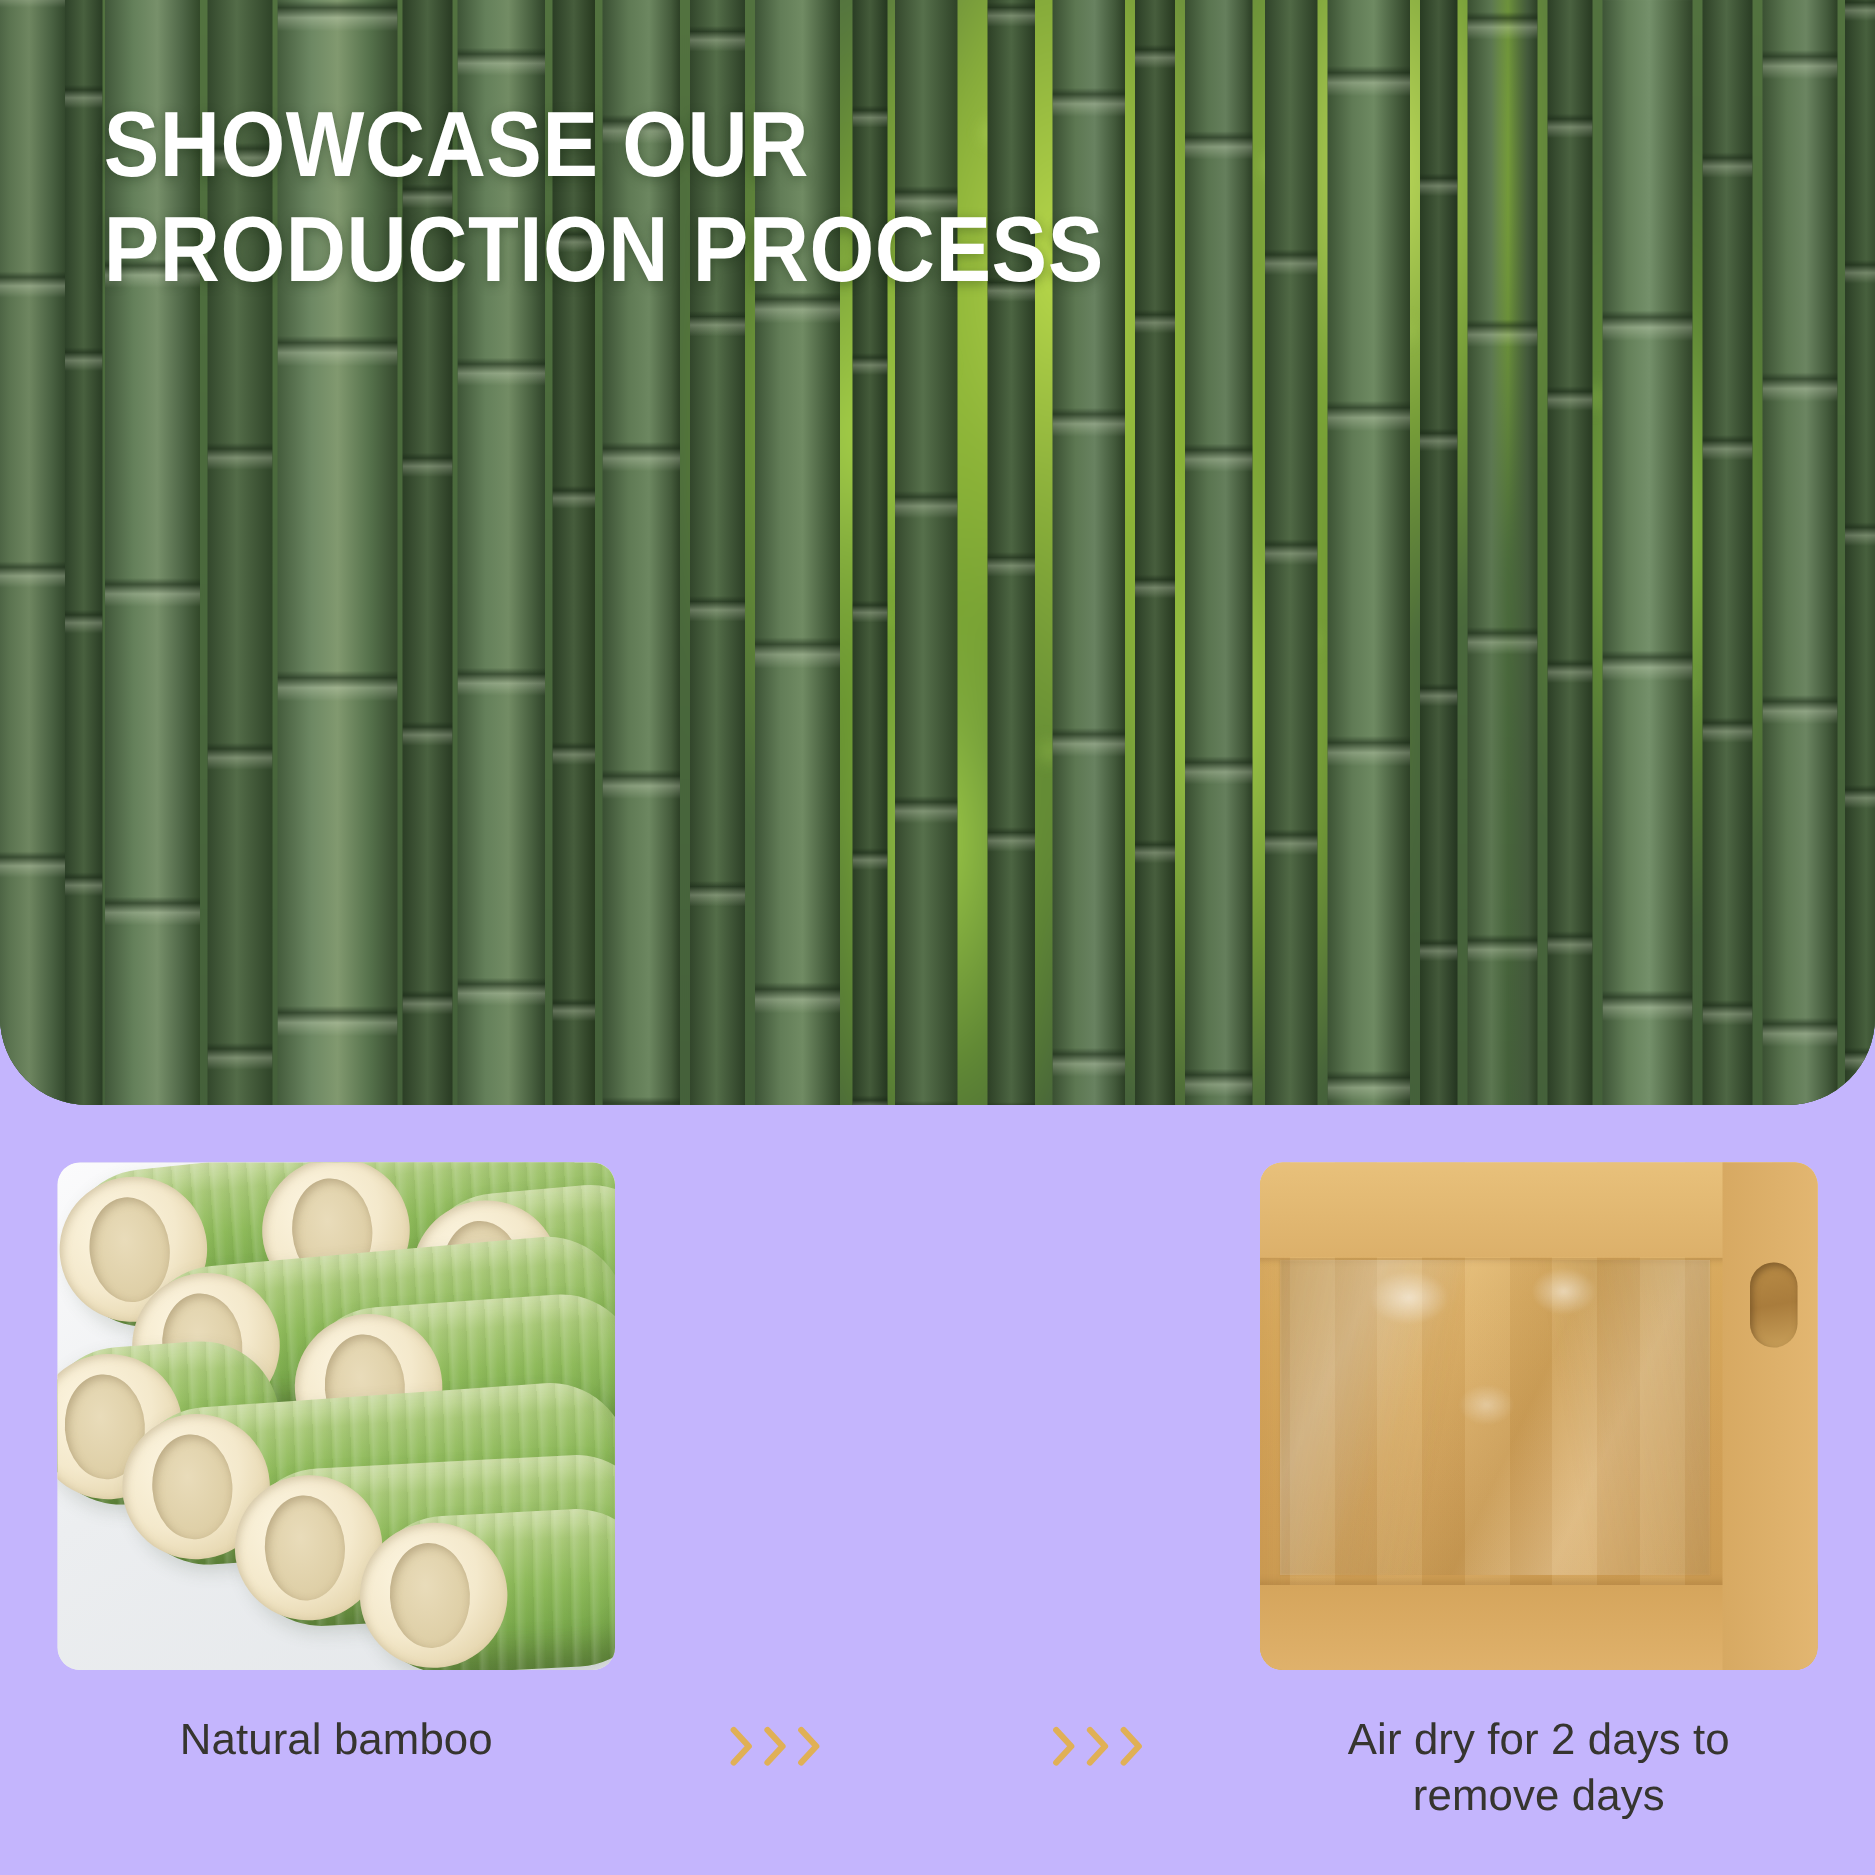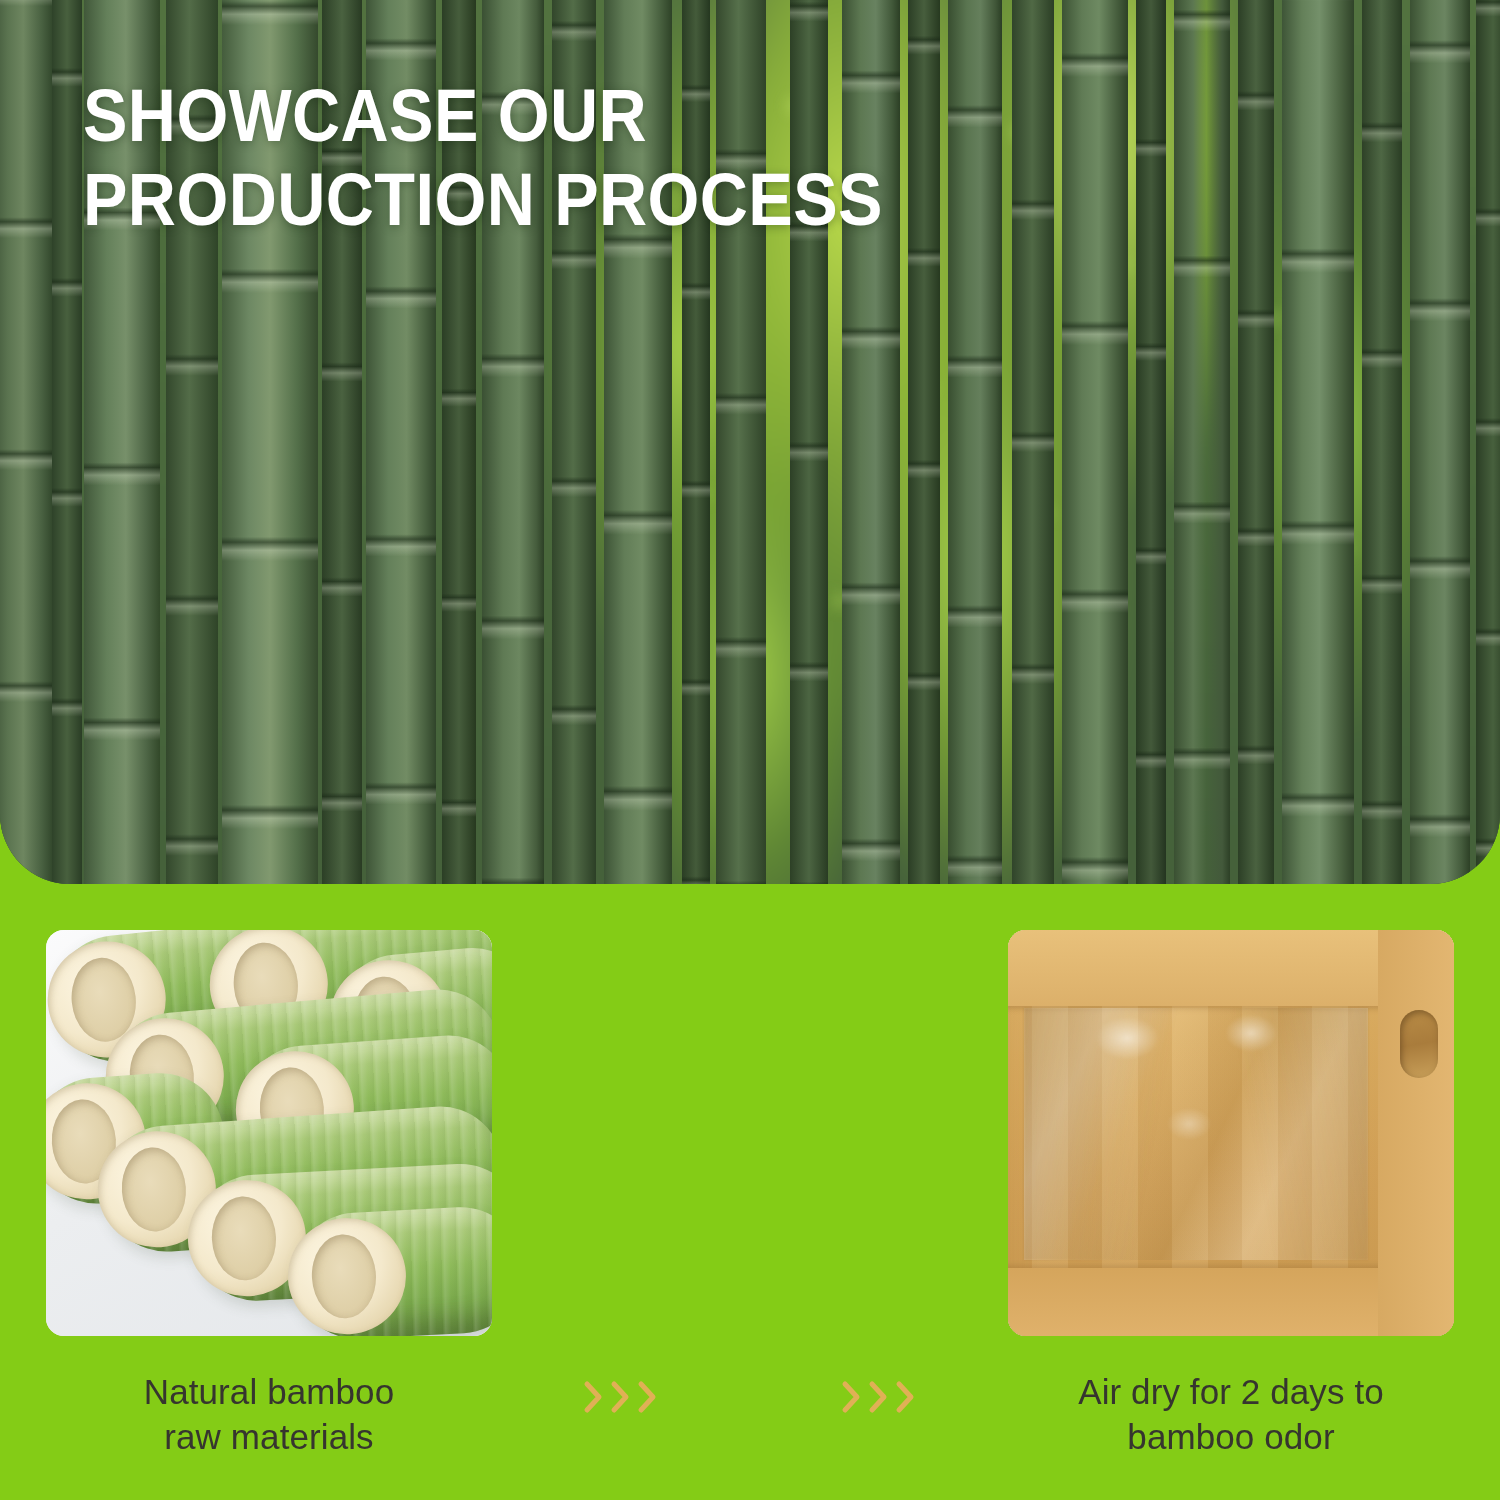--- a/index.html
+++ b/index.html
@@ -12,21 +12,21 @@
 
   body {
     background: #F9F6F3;
     font-family: "Liberation Sans", sans-serif;
   }
 
   .page {
     position: relative;
     width: 1500px;
     height: 1500px;
-    background: #84cc16;
+    background: #c4b5fd;
   }
 
   
   .hero {
     position: absolute;
     left: 0;
     top: 0;
     width: 1500px;
     height: 884px;
     border-bottom-left-radius: 70px;
@@ -375,21 +375,20 @@
             <span class="streak"></span>
             <span class="end"></span>
           </div>
         <div class="pole" style="left:248px;top:286px;width:230px;transform:rotate(-3deg);">
             <span class="streak"></span>
             <span class="end"></span>
           </div>
       </div>
       <div class="step-caption">
         <div>Natural bamboo</div>
-        <div>raw materials</div>
       </div>
     </div>
 
     <div class="arrow-gap">
       <div class="chev-wrap">
         <svg width="22" height="34" viewBox="0 0 22 34">
             <path d="M4 4 L16 17 L4 30" fill="none" stroke="#E0B056" stroke-width="5" stroke-linecap="round" stroke-linejoin="round"></path>
           </svg>
         <svg width="22" height="34" viewBox="0 0 22 34">
             <path d="M4 4 L16 17 L4 30" fill="none" stroke="#E0B056" stroke-width="5" stroke-linecap="round" stroke-linejoin="round"></path>
@@ -422,18 +421,18 @@
           <div class="rail-top"></div>
           <div class="rail-bottom"></div>
           <div class="rail-right"></div>
           <div class="gloss"></div>
           <div class="reflection"></div>
           <div class="hole"></div>
         </div>
       </div>
       <div class="step-caption">
         <div>Air dry for 2 days to</div>
-        <div>bamboo odor</div>
+        <div>remove days</div>
       </div>
     </div>
 
   </div>
 </div>
 
 </body></html>

